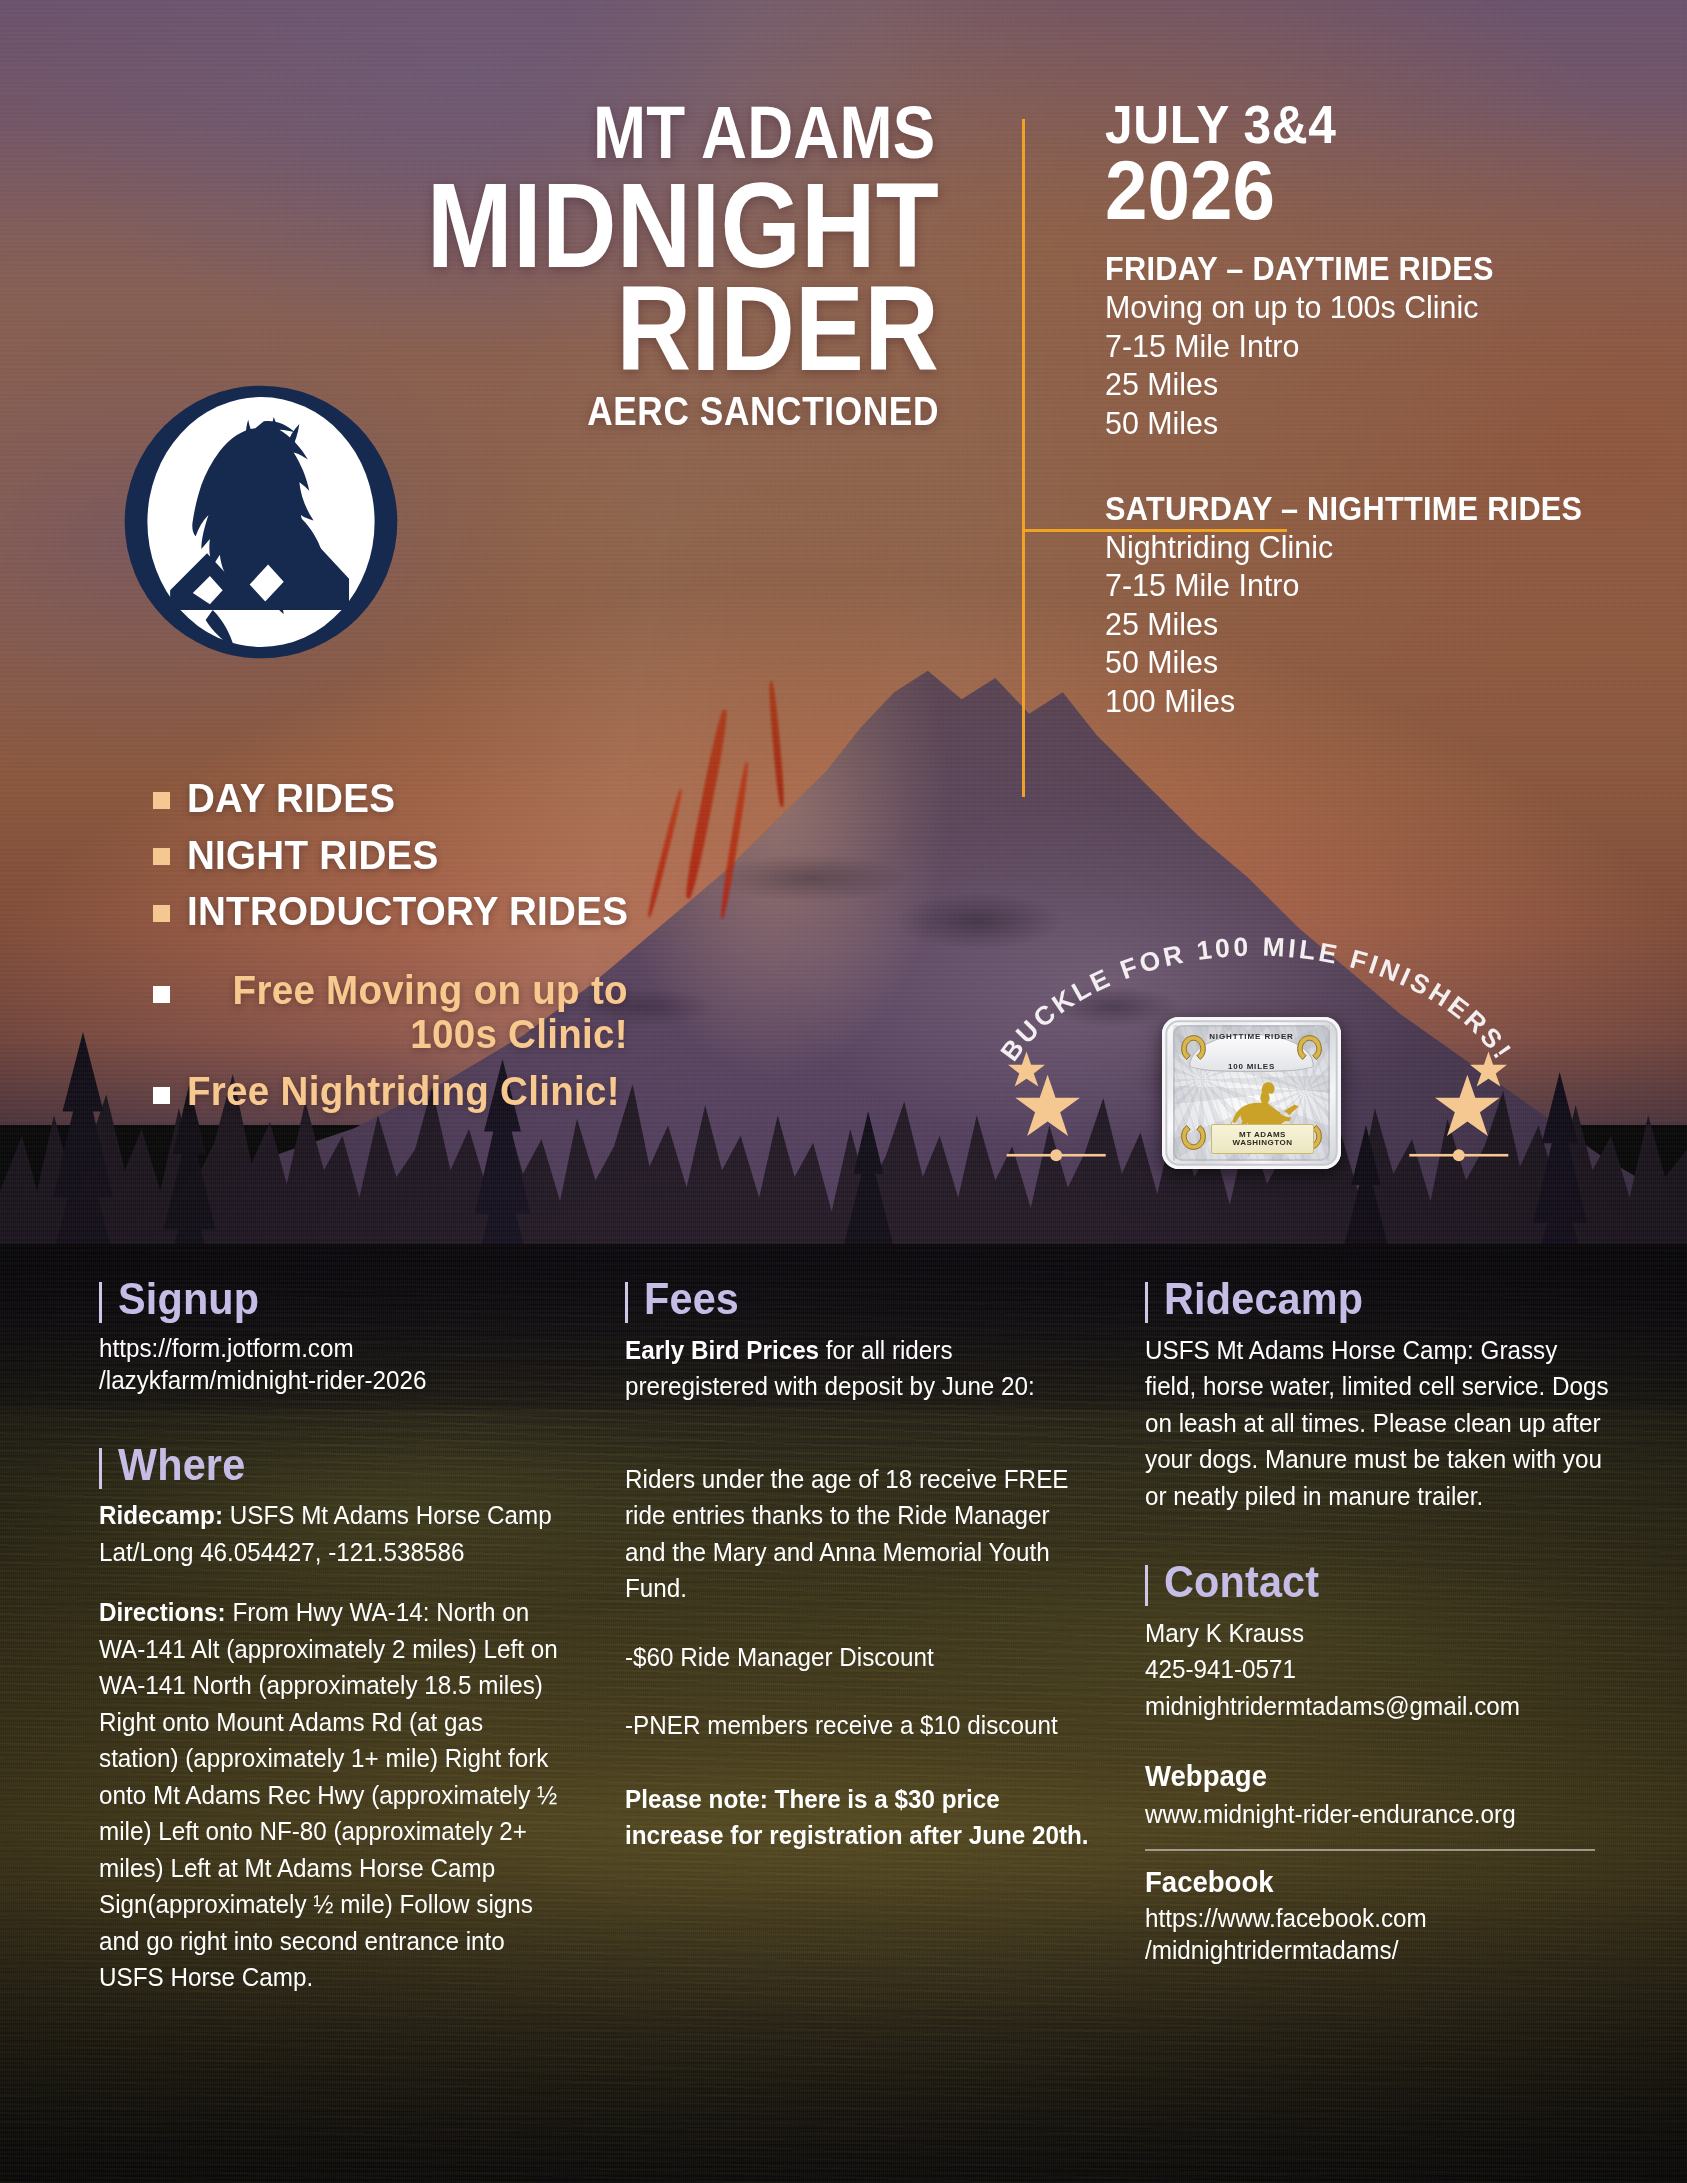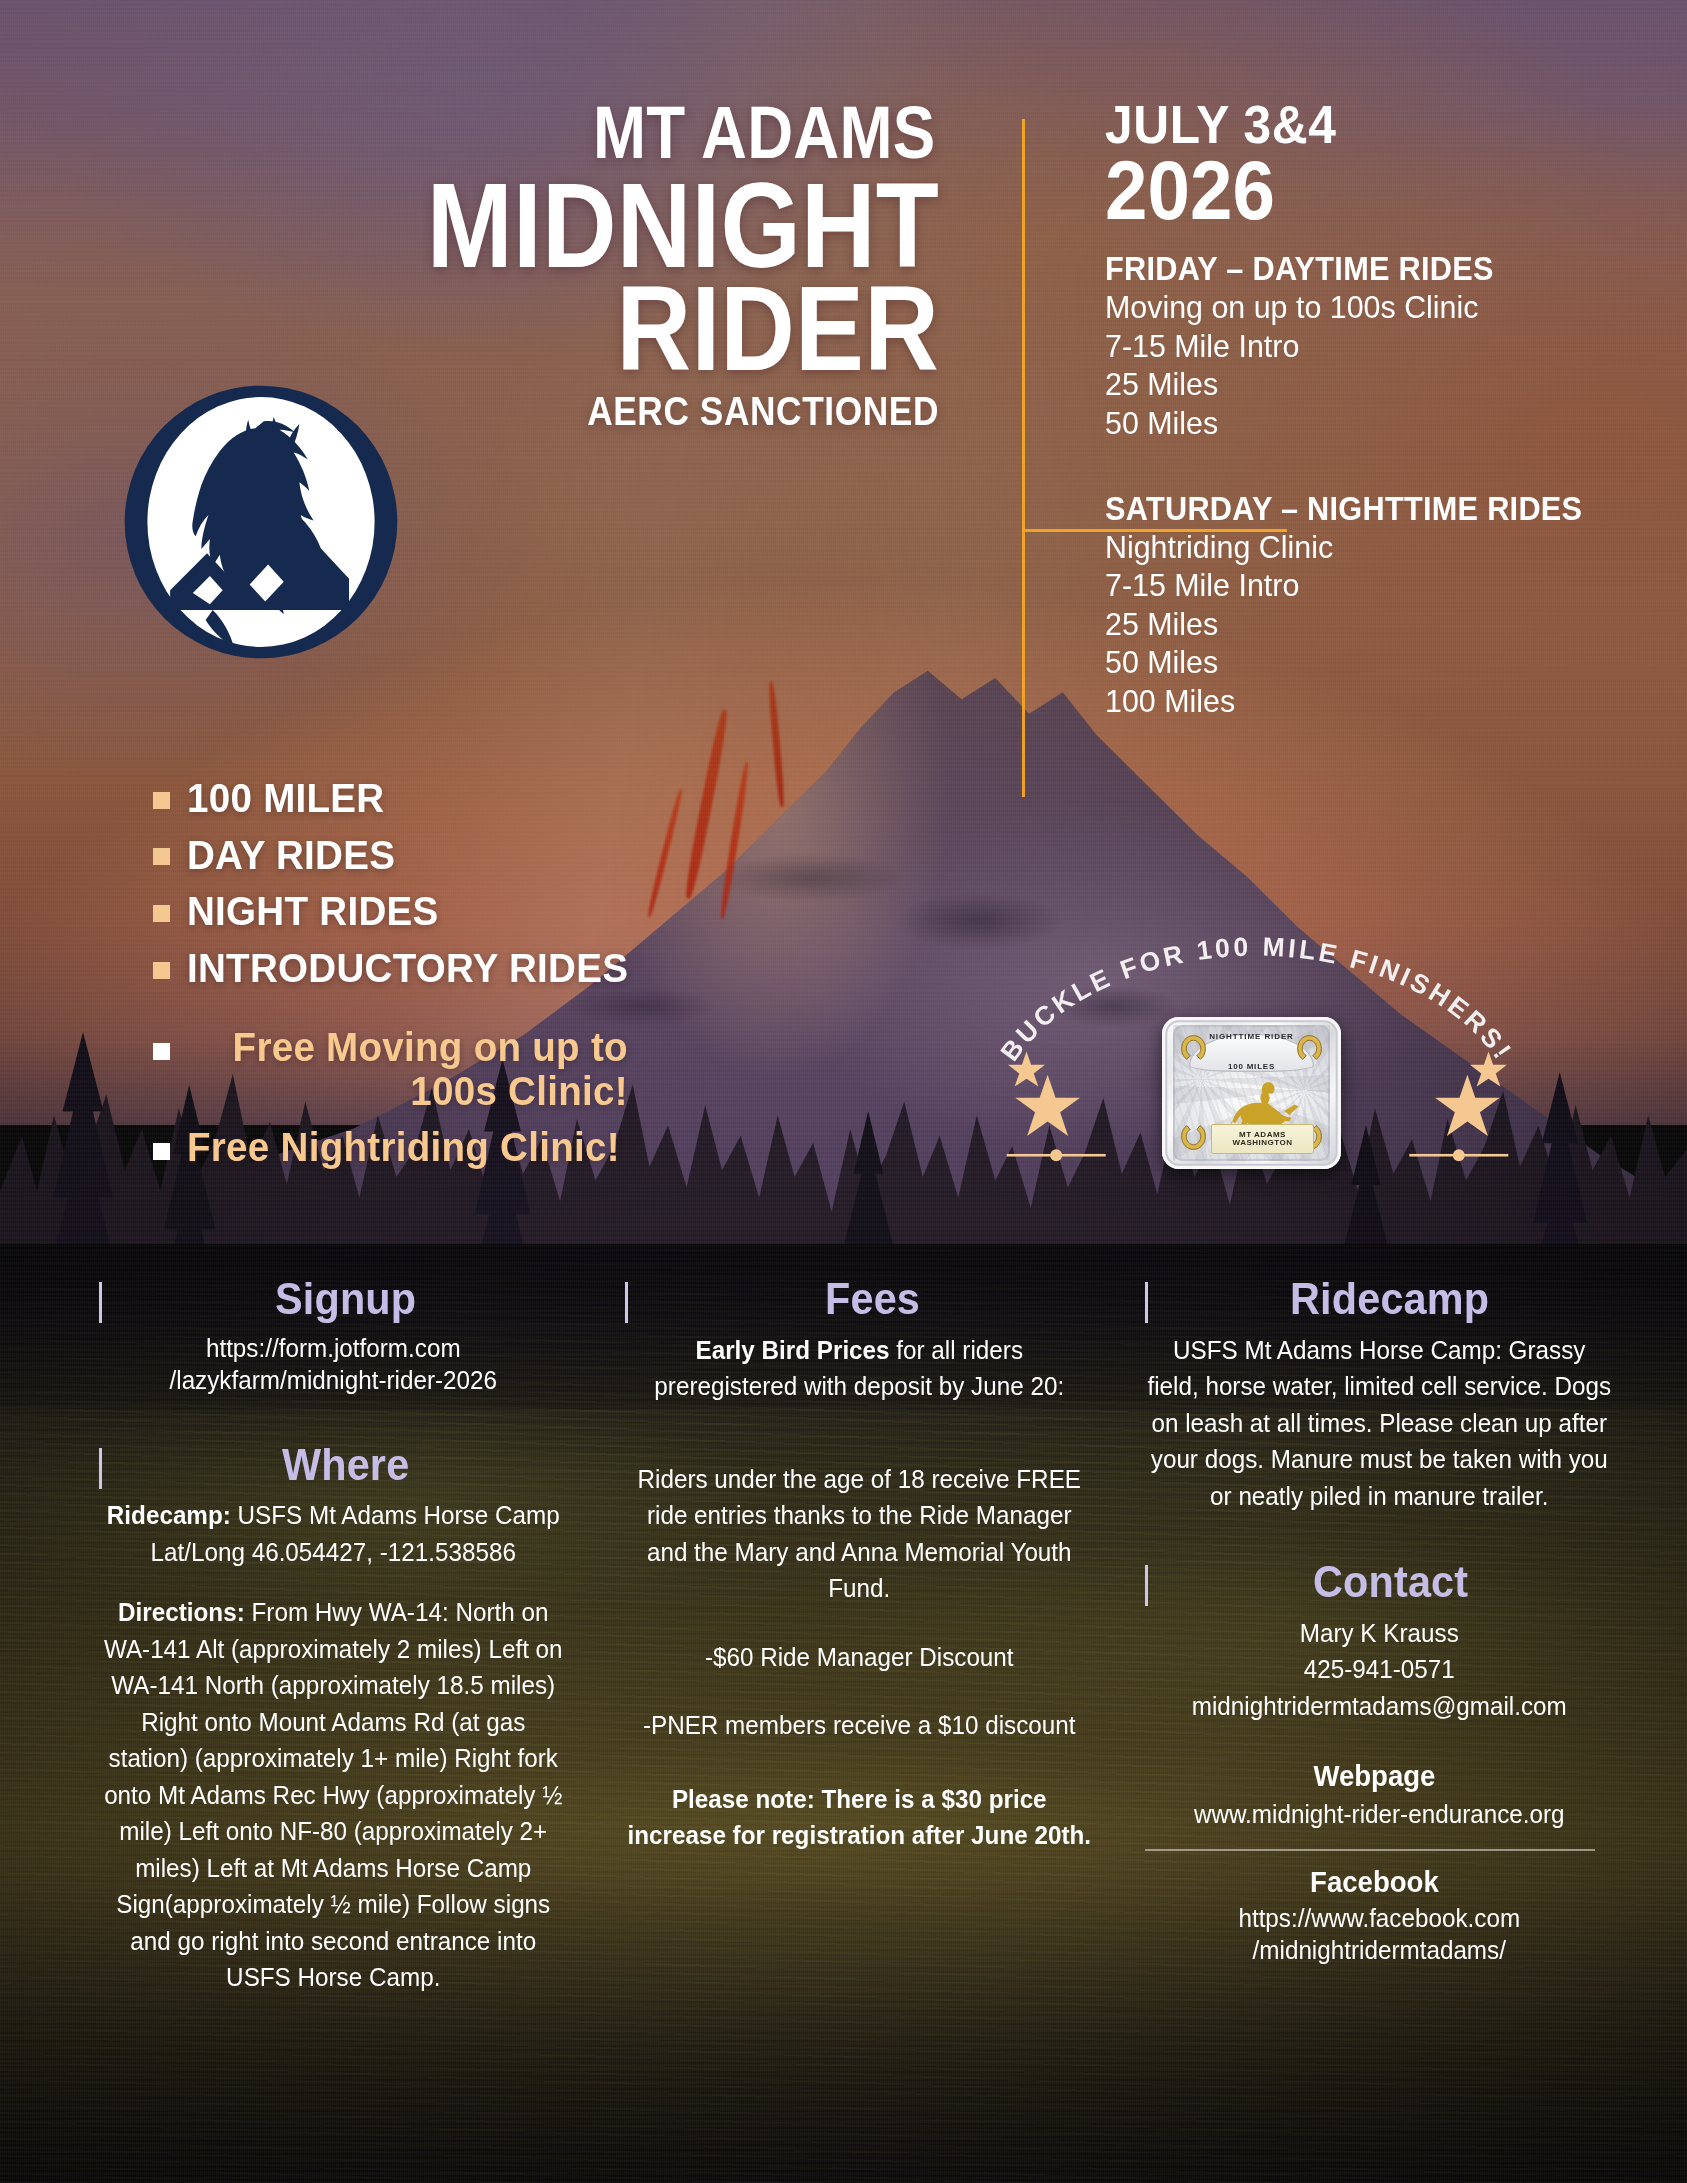--- a/index.html
+++ b/index.html
@@ -307,21 +307,21 @@
     border:1.3px solid #c9b96f; border-radius:2px;
     display:flex; flex-direction:column; align-items:center; justify-content:center;
     line-height:1.1;
   }
   .buckle-plate span{
     font-size:8px; font-weight:700; color:#2e2b1f; letter-spacing:0.5px;
     font-family:"Liberation Sans Narrow","Liberation Sans", sans-serif;
   }
 
   
-  .cols{ position:absolute; left:0; top:1277px; width:1687px; height:887px;text-align:center; }
+  .cols{ position:absolute; left:0; top:1277px; width:1687px; height:887px; }
   .col{ position:absolute; top:0; }
   .col-1{ left:99px; width:483px; }
   .col-2{ left:625px; width:483px; }
   .col-3{ left:1145px; width:483px; }
 
   .sec-head{
     position:relative; padding-left:18.5px; margin-bottom:10.6px;
   }
   .sec-head .bar{
     position:absolute; left:0; top:5.3px; width:2.6px; height:41px;
@@ -473,24 +473,20 @@
         <div class="sched-head" style="margin-top:0">SATURDAY – NIGHTTIME RIDES</div>
         <div class="sched-item">Nightriding Clinic</div>
         <div class="sched-item">7-15 Mile Intro</div>
         <div class="sched-item">25 Miles</div>
         <div class="sched-item">50 Miles</div>
         <div class="sched-item">100 Miles</div>
       </div>
     </div>
 
     <div class="features">
-      <div class="feat">
-        <div class="sq"></div>
-        <div class="txt">100 MILER</div>
-      </div>
       <div class="feat">
         <div class="sq"></div>
         <div class="txt">DAY RIDES</div>
       </div>
       <div class="feat">
         <div class="sq"></div>
         <div class="txt">NIGHT RIDES</div>
       </div>
       <div class="feat">
         <div class="sq"></div>

